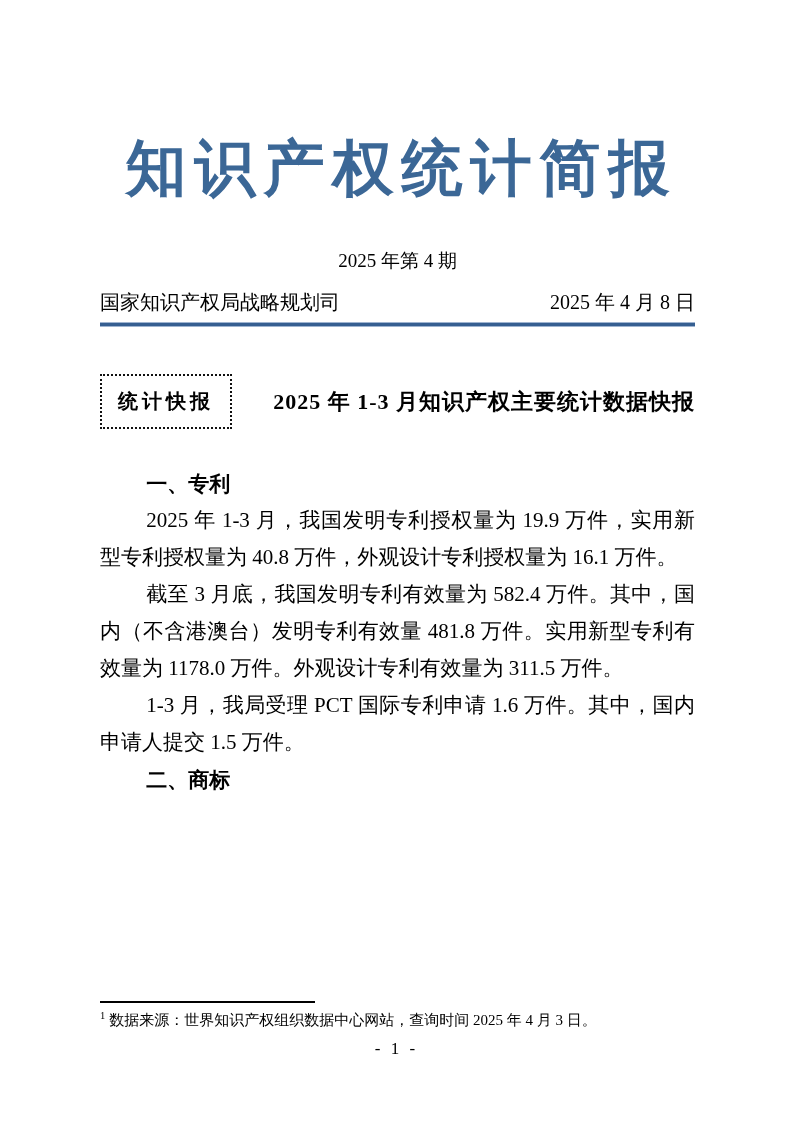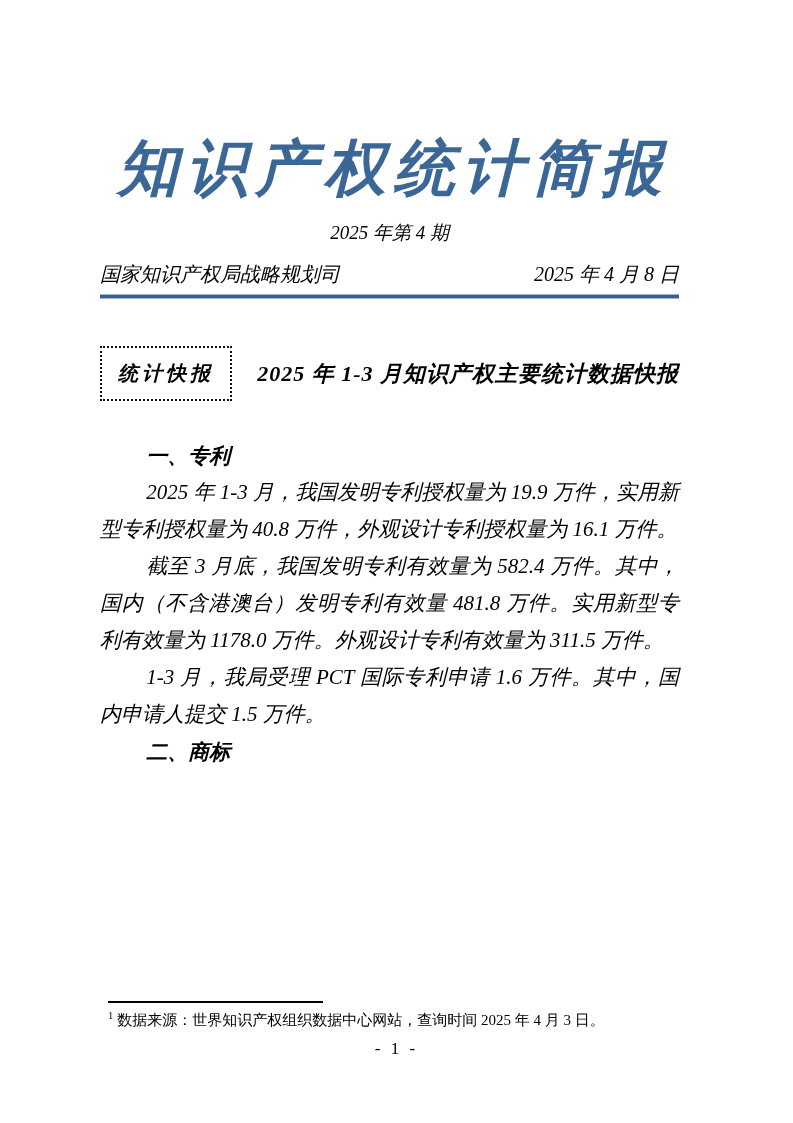--- a/index.html
+++ b/index.html
@@ -6,32 +6,32 @@
     --title-blue:#3B6796;
     --rule-blue:#365F91;
   }
   html,body{margin:0;padding:0;}
   body{
     width:793px;height:1123px;background:#ffffff;color:#000;
     font-family:"Liberation Serif","DejaVu Serif",serif;
     position:relative;overflow:hidden;
   }
   .page{position:absolute;inset:0;background:#fff;}
-  .content{position:absolute;left:100px;right:114px;top:0;font-style:italic;}
+  .content{position:absolute;left:100px;right:98px;top:0;}
 
   .masthead{
     margin:130px 0 0 0;
     text-align:center;
     font-size:61px;line-height:78px;font-weight:bold;
     letter-spacing:8px;text-indent:8px;
     color:var(--title-blue);
     font-family:"Liberation Serif","DejaVu Serif",serif;
   }
   .issue{
-    margin-top:12px;text-align:center;
+    margin-top:40px;text-align:center;
     font-size:19px;line-height:25px;
   }
   .pubrow{
     margin-top:16px;display:flex;justify-content:space-between;align-items:flex-end;
     font-size:20px;line-height:26px;
   }
   .rule{
     margin-top:7px;height:5px;
     background:linear-gradient(to bottom,
       #9FB4D0 0,#9FB4D0 1px,
@@ -60,21 +60,21 @@
   .bodytext h2{
     font-family:"Liberation Sans","DejaVu Sans",sans-serif;
     font-size:21px;font-weight:bold;
     margin:0;text-indent:2.2em;line-height:37px;
   }
   .bodytext p{
     margin:0;text-indent:2.2em;
   }
   sup{font-size:0.62em;line-height:0;}
   .footnote-area{
-    position:absolute;left:100px;top:1001px;width:595px;margin-left:8px;
+    position:absolute;left:100px;top:1001px;width:595px;
   }
   .fn-sep{width:215px;border-top:2px solid #000;height:0;}
   .fn{
     margin-top:7px;font-size:15px;line-height:20px;
   }
   .fn sup{font-size:0.7em;margin-right:4px;}
   .pagenum{
     position:absolute;top:1039px;left:0;width:793px;
     text-align:center;font-size:17px;letter-spacing:3px;
   }

